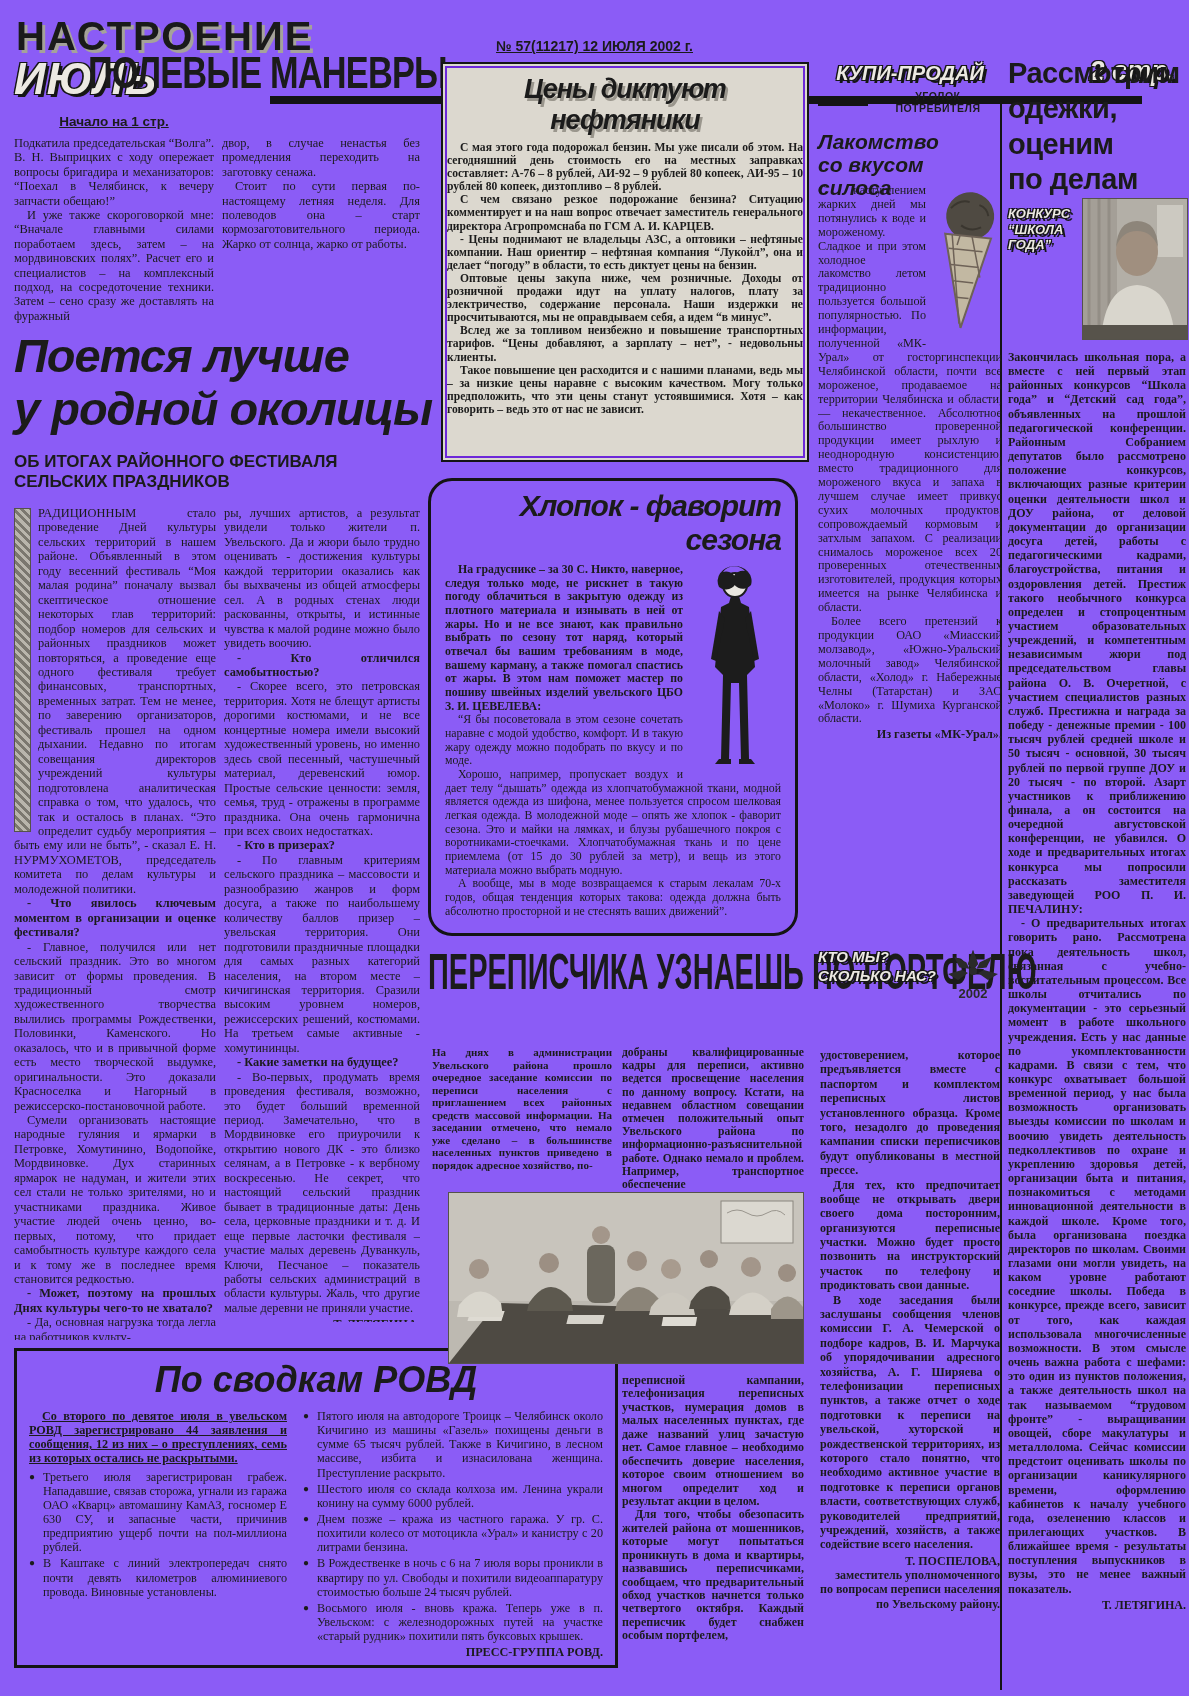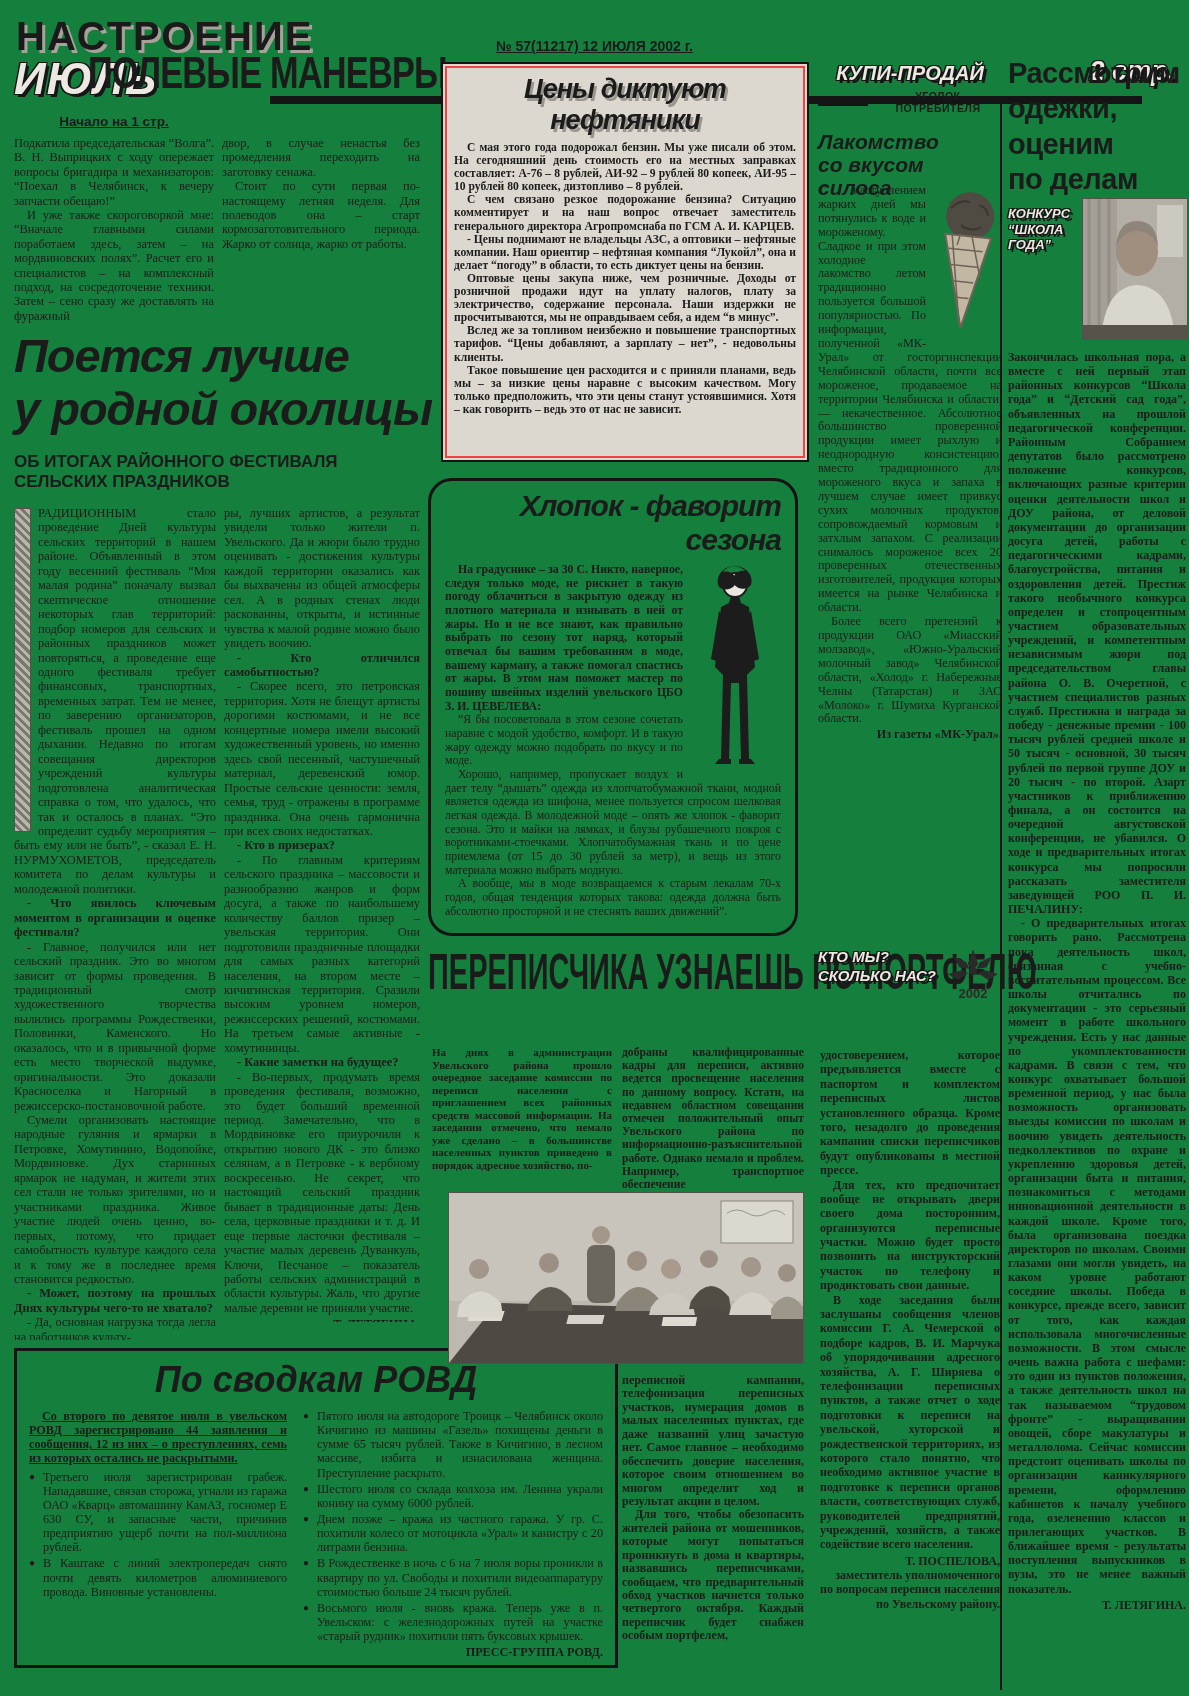--- a/index.html
+++ b/index.html
@@ -1,16 +1,16 @@
 <!DOCTYPE html>
 <html><head>
 <meta charset="utf-8">
 <style>
   html,body{margin:0;padding:0;background:#b7b3ab;}
-  #page{position:relative;width:1189px;height:1696px;margin:0 auto;background:#15803d;
+  #page{position:relative;width:1189px;height:1696px;margin:0 auto;background:#8b5cf6;
         color:#1b1b1b;font-family:"Liberation Serif",serif;overflow:hidden;}
   .abs{position:absolute;}
   .sans{font-family:"Liberation Sans",sans-serif;}
   .out{color:#ece9e2;text-shadow:-1.3px -1.3px 0 #161616,1.3px -1.3px 0 #161616,
        -1.3px 1.3px 0 #161616,1.3px 1.3px 0 #161616,3px 3px 0 #161616;}
   
   .masthead{left:16px;top:14px;font-weight:900;font-size:40px;letter-spacing:2px;
             color:#1a1a1a;text-shadow:3px 3px 0 #a5a29a;}
   .issue{left:50%;top:38px;transform:translateX(-50%);font-weight:700;font-size:14px;text-decoration:underline;}
   .pagenum{right:14px;top:56px;font-weight:900;font-style:italic;font-size:27px;}
@@ -42,22 +42,22 @@
   .init-strip{float:left;width:15px;height:322px;margin:2px 7px 0 0;border:1px solid #55524b;
               background:repeating-linear-gradient(45deg,#b9b5ac 0 3px,#7b776f 3px 6px);}
   
   .rovd{left:14px;top:1348px;width:604px;height:320px;border:3px solid #141414;
         padding:6px 12px;box-sizing:border-box;}
   .rovd-title{text-align:center;font-weight:900;font-style:italic;font-size:36px;margin:2px 0 8px;}
   .rovd-cols{display:flex;gap:16px;font-size:12.2px;line-height:1.16;}
   .rovd-c1{width:258px;} .rovd-c2{flex:1;}
   .lead{font-weight:700;text-decoration:underline;text-align:justify;text-indent:13px;margin:0 0 4px;}
   
-  .tseny{left:445px;top:66px;width:360px;height:392px;background:#dcd8cf;border:2px solid #ef4444;
-         box-shadow:0 0 0 2px #dcd8cf,0 0 0 4px #141414;padding:6px 7px;box-sizing:border-box;}
+  .tseny{left:445px;top:66px;width:360px;height:392px;background:#dcd8cf;border:2px solid #6d28d9;
+         box-shadow:0 0 0 2px #dcd8cf,0 0 0 4px #141414;padding:6px 0;box-sizing:border-box;}
   .tseny-title{text-align:center;font-weight:900;font-style:italic;font-size:27px;
                letter-spacing:-1px;margin:0 0 5px;text-shadow:2.5px 2.5px 0 #9a968d;}
   .tseny .para{font-weight:700;font-size:11.6px;line-height:1.13;}
   
   .khlopok{left:428px;top:478px;width:370px;height:458px;border:3px solid #141414;
            border-radius:24px;padding:6px 14px;box-sizing:border-box;}
   .khl-title{text-align:right;font-weight:900;font-style:italic;font-size:30px;
              letter-spacing:-1px;margin:2px 0 6px;}
   .khl-body{font-size:11.8px;line-height:1.16;overflow:hidden;height:390px;}
   .khl-fig{float:right;width:92px;height:205px;margin:0 0 4px 6px;}
@@ -166,21 +166,21 @@
   </div>
 
   <div class="abs tseny">
     <div class="tseny-title sans">Цены диктуют нефтяники</div>
     <div class="col" style="height:336px;">
         <p class="para">С мая этого года подорожал бензин. Мы уже писали об этом. На сегодняшний день стоимость его на местных заправках составляет: А-76 – 8 рублей, АИ-92 – 9 рублей 80 копеек, АИ-95 – 10 рублей 80 копеек, дизтопливо – 8 рублей.</p>
         <p class="para">С чем связано резкое подорожание бензина? Ситуацию комментирует и на наш вопрос отвечает заместитель генерального директора Агропромснаба по ГСМ А. И. КАРЦЕВ.</p>
         <p class="para">- Цены поднимают не владельцы АЗС, а оптовики – нефтяные компании. Наш ориентир – нефтяная компания “Лукойл”, она и делает “погоду” в области, то есть диктует цены на бензин.</p>
         <p class="para">Оптовые цены закупа ниже, чем розничные. Доходы от розничной продажи идут на уплату налогов, плату за электричество, содержание персонала. Наши издержки не просчитываются, мы не оправдываем себя, а идем “в минус”.</p>
         <p class="para">Вслед же за топливом неизбежно и повышение транспортных тарифов. “Цены добавляют, а зарплату – нет”, - недовольны клиенты.</p>
-        <p class="para">Такое повышение цен расходится и с приняли планами, ведь мы – за низкие цены наравне с высоким качеством. Могу только предположить, что эти цены станут устоявшимися. Хотя – как говорить – ведь это от нас не зависит.</p>
+        <p class="para">Такое повышение цен расходится и с нашими планами, ведь мы – за низкие цены наравне с высоким качеством. Могу только предположить, что эти цены станут устоявшимися. Хотя – как говорить – ведь это от нас не зависит.</p>
       </div>
   </div>
 
   <div class="abs khlopok">
     <div class="khl-title sans">Хлопок - фаворит сезона</div>
     <div class="khl-body">
       <svg class="khl-fig" viewBox="0 0 92 205" xmlns="http://www.w3.org/2000/svg">
         <circle cx="46" cy="22" r="12" fill="#e9e6df" stroke="#1c1c1c" stroke-width="2"></circle>
         <path d="M30,24 a17,15 0 1 1 32,-2 a10,9 0 1 1 -6,-14 a13,11 0 0 0 -22,1 a10,9 0 1 1 -4,15 z" fill="#1c1c1c"></path>
         <path d="M42,33 L50,33 L52,40 L60,44 L66,104 L58,112 L60,196 L52,196 L50,120 L42,120 L40,196 L32,196 L34,112 L26,104 L32,44 L40,40 Z" fill="#1c1c1c"></path>

